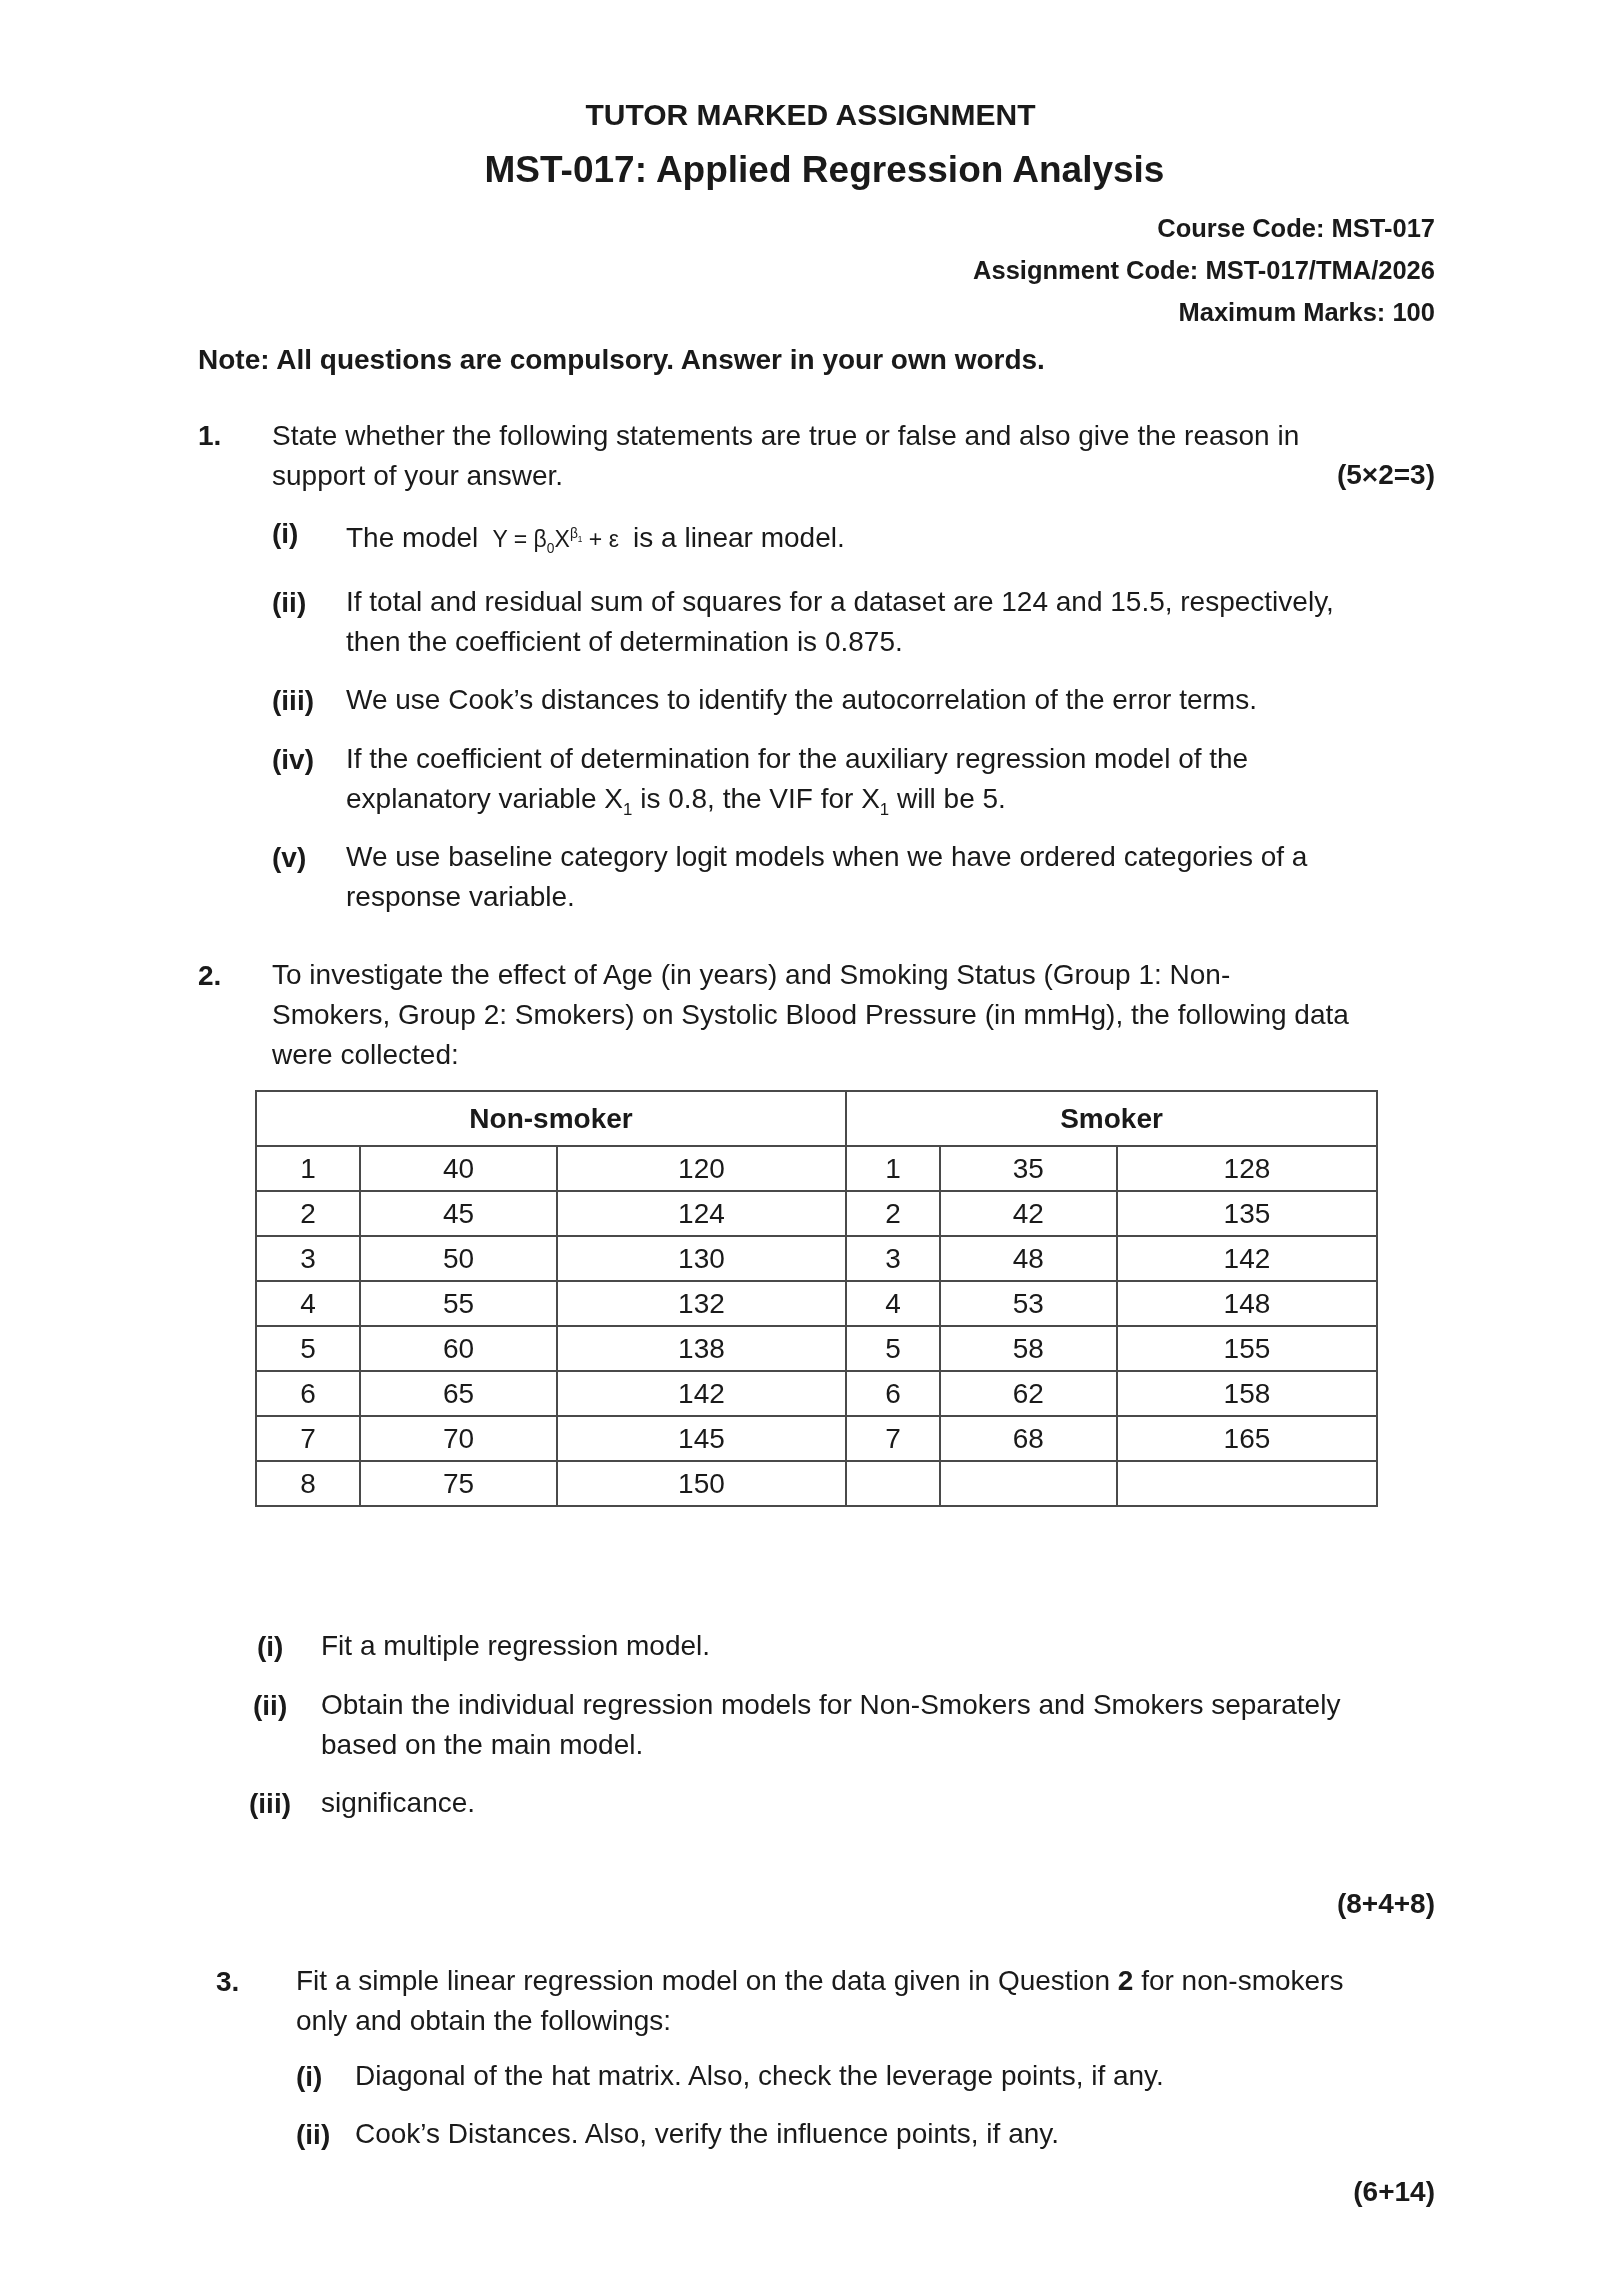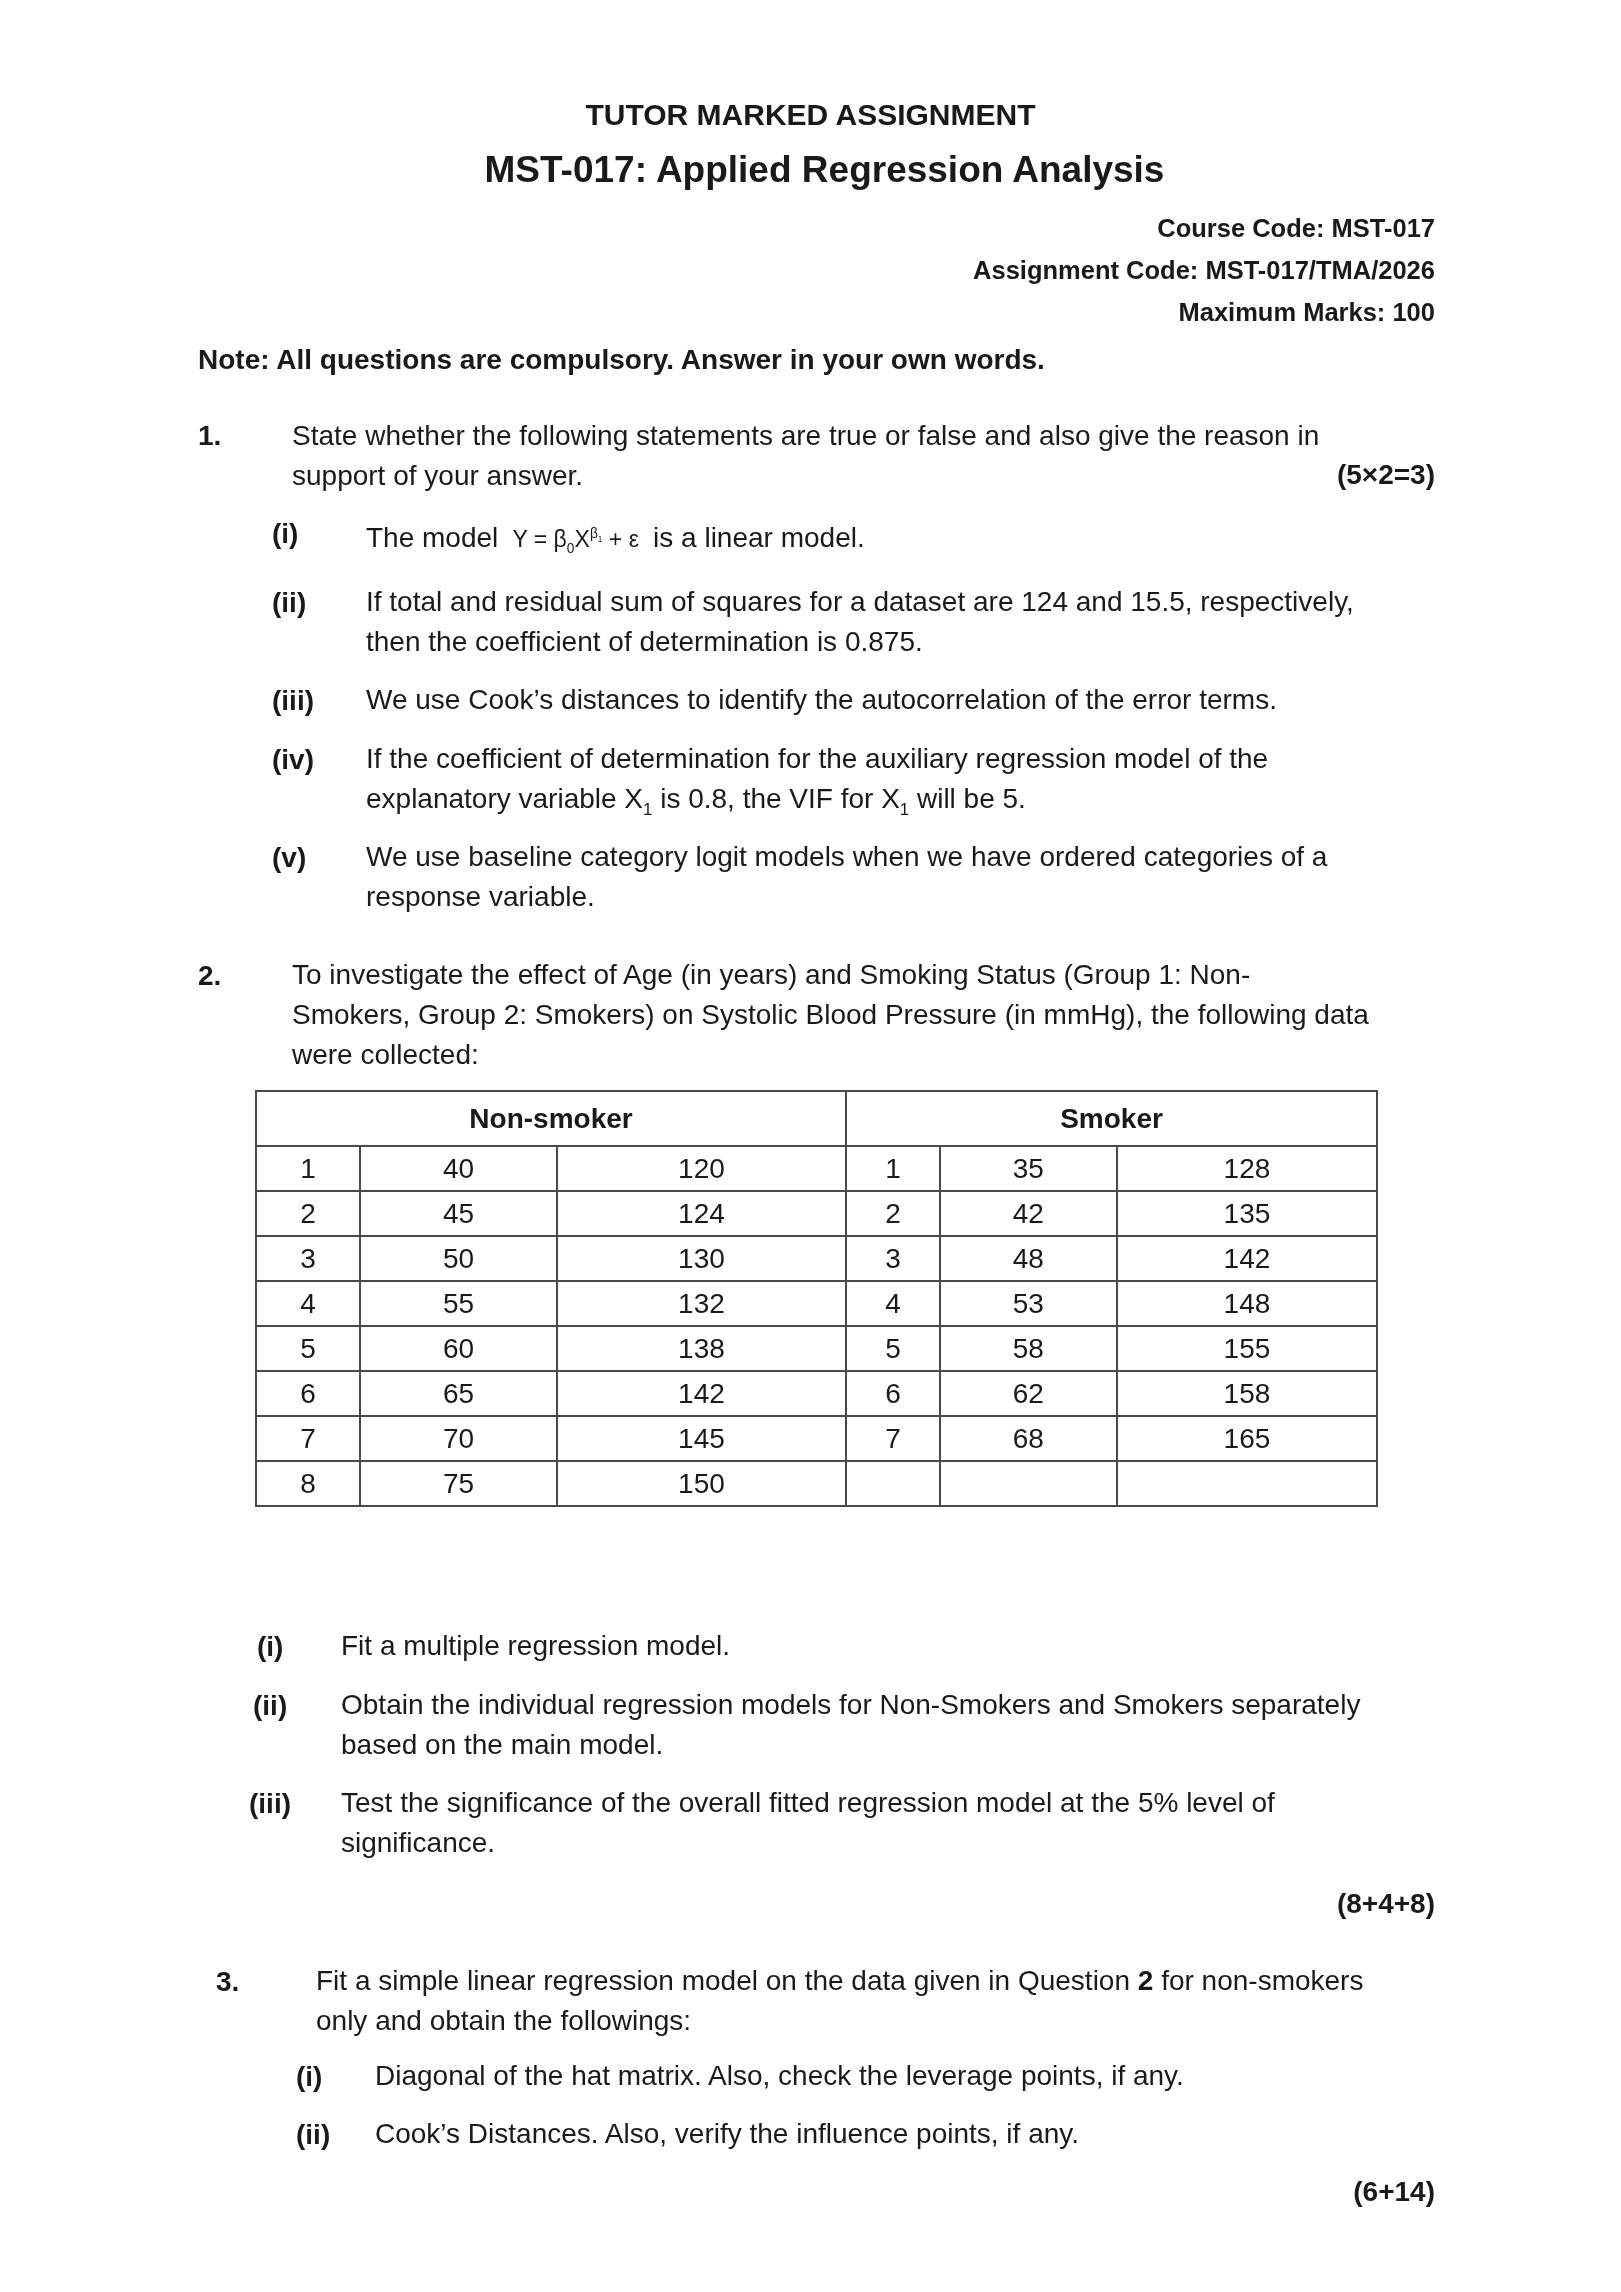--- a/index.html
+++ b/index.html
@@ -4,21 +4,21 @@
 <style>
   html, body { margin: 0; padding: 0; background: #ffffff; }
   body { width: 1621px; height: 2293px; position: relative; overflow: hidden;
          font-family: "Liberation Sans", sans-serif; color: #1a1a1a; }
   .abs { position: absolute; }
   #title1 { left: 0; width: 1621px; top: 98px; text-align: center; font-size: 30px; font-weight: bold; }
   #title2 { left: 14px; width: 1621px; top: 149px; text-align: center; font-size: 37px; font-weight: bold; }
   .meta { right: 186px; font-size: 25.5px; font-weight: bold; text-align: right; }
   #note { left: 198px; top: 344px; font-size: 28px; font-weight: bold; }
   .qnum { font-size: 28px; font-weight: bold; }
-  .qtext { font-size: 28px; line-height: 40px; margin-left: 20px; }
+  .qtext { font-size: 28px; line-height: 40px; }
   .sub-label { font-size: 28px; font-weight: bold; }
   .marks { right: 186px; font-size: 28px; font-weight: bold; }
   .math { font-family: Liberation Sans, sans-serif; font-size: 23px; }
   sub, sup { font-size: 60%; }
   table.data { position: absolute; left: 255px; top: 1090px; border-collapse: collapse; font-size: 28px; }
   table.data td, table.data th { border: 2px solid #4a4a4a; text-align: center; padding: 0; }
   table.data th { font-weight: bold; margin-left: 29px; }
   .grp { height: 53px; }
   .colh { height: 96px; line-height: 33px; }
   .row td { height: 43px; }
@@ -161,21 +161,20 @@
   </div>
 
   <div class="abs sub-label" style="left:253px; top:1690px">(ii)</div>
   <div class="abs qtext" style="left:321px; top:1685px">
     <div>Obtain the individual regression models for Non-Smokers and Smokers separately</div>
     <div>based on the main model.</div>
   </div>
 
   <div class="abs sub-label" style="left:249px; top:1788px">(iii)</div>
   <div class="abs qtext" style="left:321px; top:1783px">
-    <div>Test the significance of the overall fitted regression model at the 5% level of</div>
     <div>significance.</div>
   </div>
 
   <div class="abs marks" style="top:1888px">(8+4+8)</div>
 </div>
 
 <div>
   <div class="abs qnum" style="left:216px; top:1966px">3.</div>
   <div class="abs qtext" style="left:296px; top:1961px">
     <div><span>Fit a simple linear regression model on the data given in Question </span><b>2</b><span> for non-smokers</span></div>

